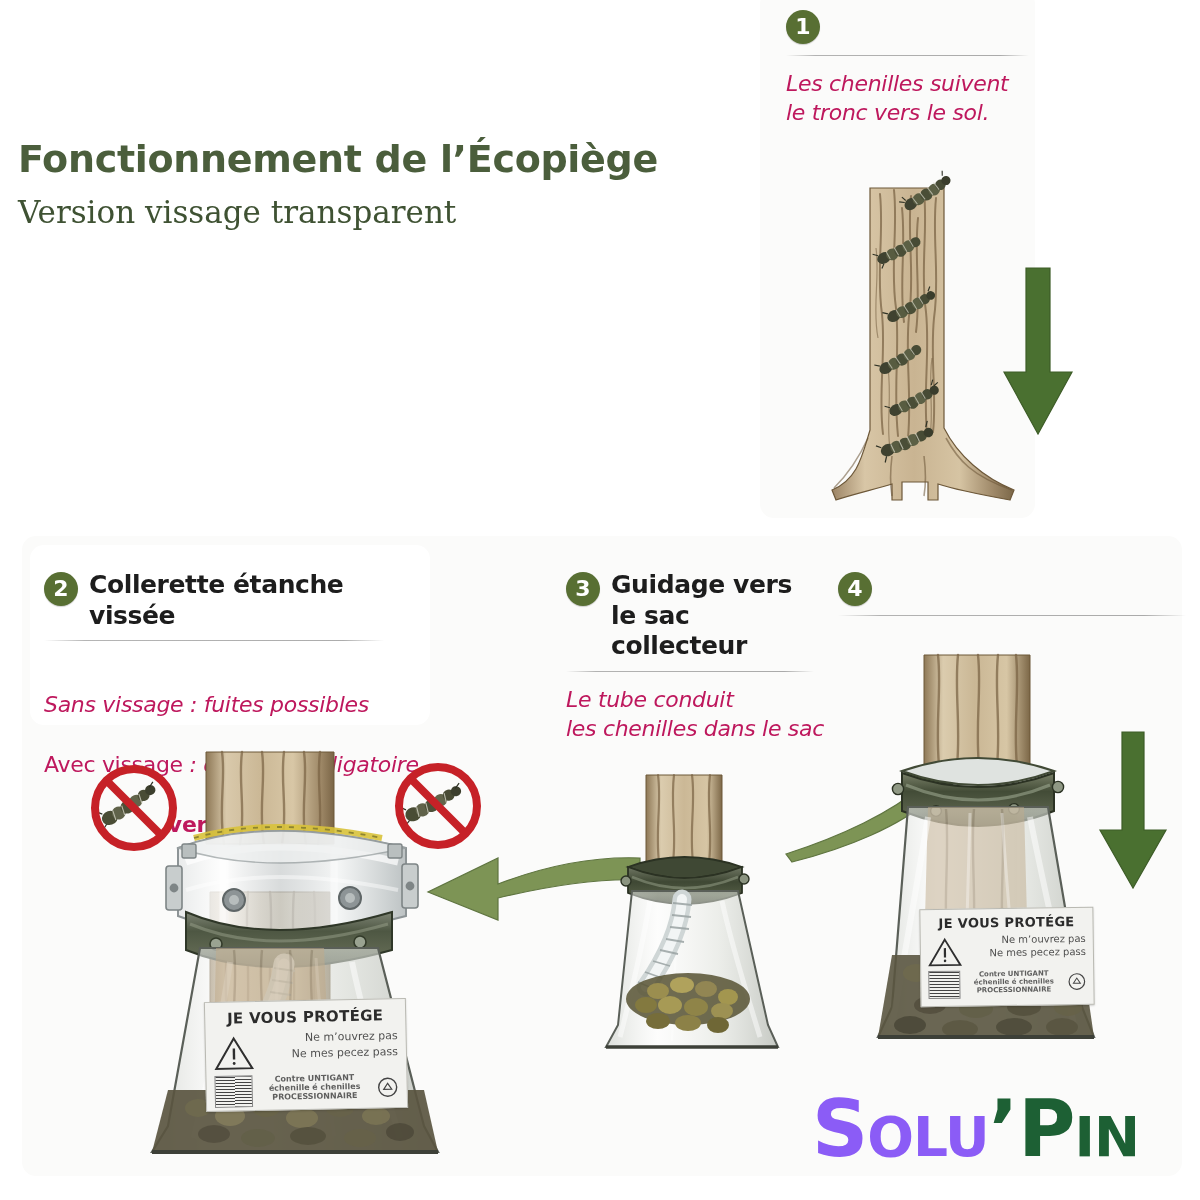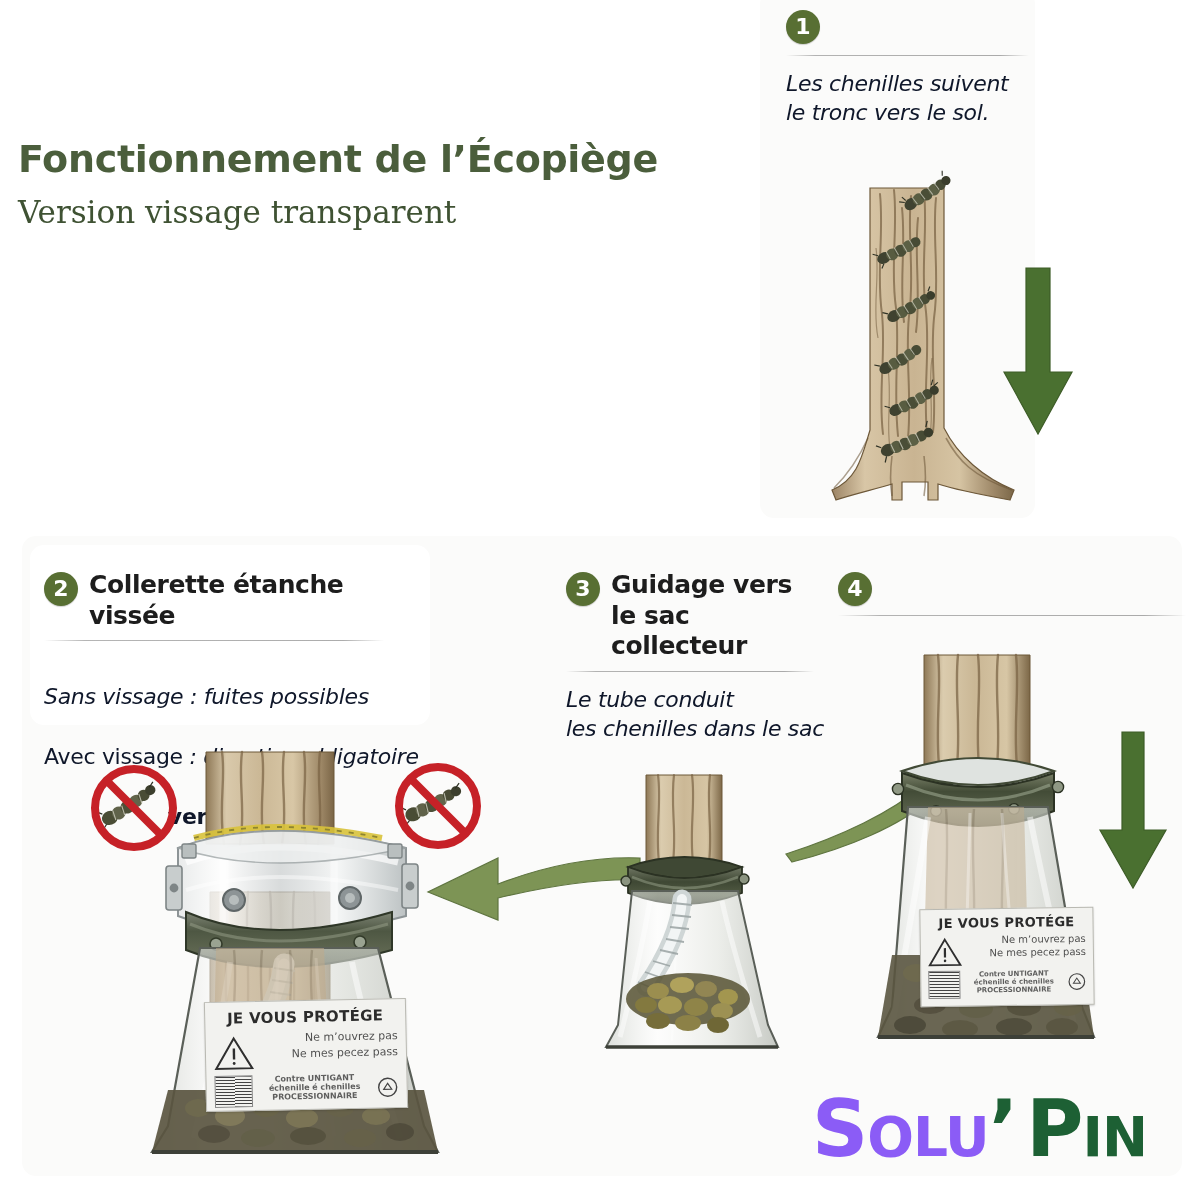--- a/index.html
+++ b/index.html
@@ -64,27 +64,27 @@
   .rule{
     height:1px;
     background:linear-gradient(to right,rgba(0,0,0,0) 0%,rgba(90,90,90,.45) 12%,rgba(90,90,90,.5) 88%,rgba(0,0,0,0) 100%);
     margin-top:9px;
     border-radius:2px;
   }
   .step-desc{
     font-family:"DejaVu Sans", sans-serif;
     font-style:italic;
     font-size:22px;
-    color:#0f172a;
+    color:#be185d;
     line-height:1.32;
     margin-top:13px;
     white-space:pre-line;
     letter-spacing:-0.3px;
   }
-  .desc-line{white-space:nowrap;}
+  .desc-line{white-space:nowrap;margin-top:8px;}
   .desc-line b{font-style:normal;font-weight:normal;margin-top:20px;}
   .desc-center{text-align:center;font-weight:bold;font-style:normal;}
 
   
   .arrow-down{position:absolute;}
   svg{display:block;overflow:visible;}
 
   
   .illus{position:absolute;}
 
@@ -792,16 +792,16 @@
 
   <div class="arrow-down" style="left:1098px;top:732px;">
     <svg width="72" height="160" viewBox="0 0 72 160">
       <path d="M24 0 L46 0 L46 98 L68 98 L35 156 L2 98 L24 98 Z" fill="#4a7030" stroke="#3d5c27" stroke-width="1.2"></path>
     </svg>
   </div>
 
   <div style="position:absolute;left:812px;top:1090px;display:flex;align-items:baseline;">
     <span style="font-family:'DejaVu Sans', sans-serif;font-weight:bold;font-size:78px;color:#8b5cf6;font-variant:small-caps;letter-spacing:-1px;line-height:1;">Solu</span>
     <span style="font-family:'DejaVu Sans', sans-serif;font-weight:bold;font-size:78px;color:#1d6034;line-height:1;">’</span>
-    <span style="font-family:'DejaVu Sans', sans-serif;font-weight:bold;font-size:78px;color:#1d6034;font-variant:small-caps;letter-spacing:-1px;line-height:1;margin-left:8px;">Pin</span>
+    <span style="font-family:'DejaVu Sans', sans-serif;font-weight:bold;font-size:78px;color:#1d6034;font-variant:small-caps;letter-spacing:-1px;line-height:1;">Pin</span>
   </div>
 
 </div>
 
 </body></html>

